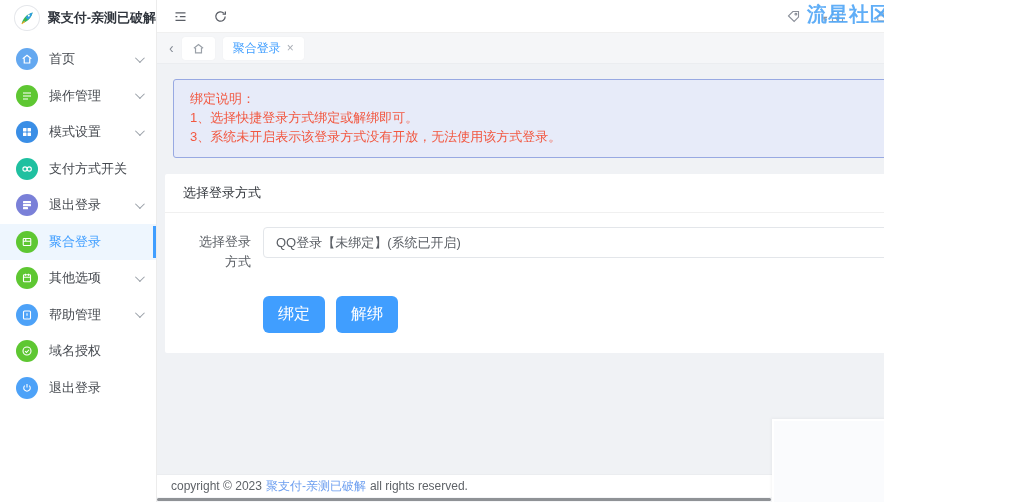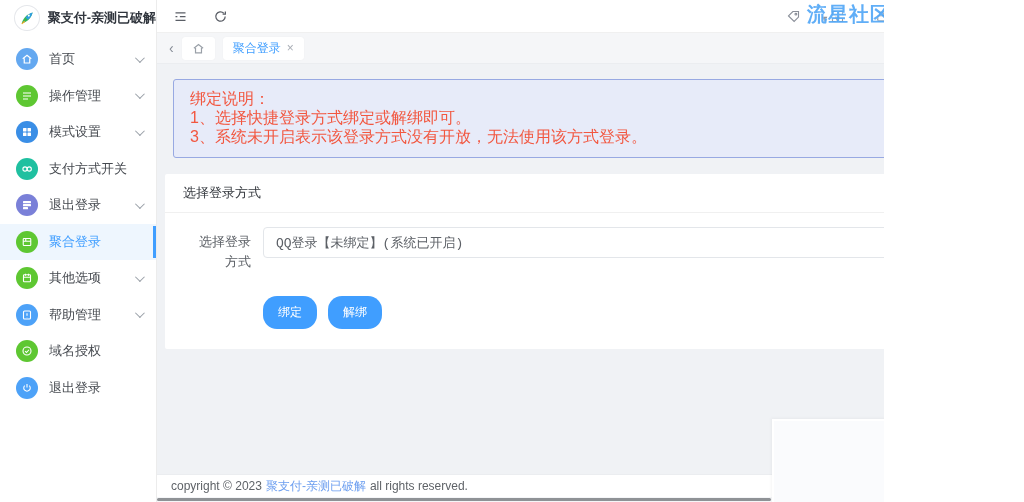--- a/index.html
+++ b/index.html
@@ -43,31 +43,31 @@
   .tab.home svg { width:13px; height:13px; }
   .tab.active { color:#409eff; gap:6px; }
   .tab .close { color:#a8adb5; font-size:12px; }
   .tabbar .spacer { flex:1; }
   .tab-drop { width:24px; height:23px; background:#fff; border-radius:3px; display:flex; align-items:center; justify-content:center; cursor:pointer; }
   .tab-drop .v, .chev-d { width:7px; height:7px; border-right:1.5px solid #8d939c; border-bottom:1.5px solid #8d939c; transform:rotate(45deg) translateY(-2px); }
 
   .content { flex:1; position:relative; background:#f0f2f5; }
 
   .alert { margin:15px 18px 0 16px; background:#e7ebf9; border:1px solid #98a9e2; border-radius:3px; padding:9px 16px 11px; }
-  .alert p { font-size:16px; line-height:19px; color:#f25740; }
+  .alert p { font-size:13px; line-height:19px; color:#f25740; }
 
   .card { margin:16px 14px 0 8px; background:#fff; border-radius:2px; padding-bottom:20px; }
   .card-head { padding:10px 18px; border-bottom:1px solid #f0f0f0; font-size:13px; color:#33373d; }
   .form-row { display:flex; align-items:flex-start; padding:14px 7px 0 22px; }
   .form-label { width:64px; font-size:13px; color:#5c6066; text-align:right; line-height:20px; padding-top:5px; }
   .select { flex:1; margin-left:12px; height:31px; background:#fff; border:1px solid #e3e6ea; border-radius:4px; display:flex; align-items:center; padding:0 12px; cursor:pointer; }
-  .select .value { font-size:13px; color:#5c6066; flex:1;font-family:Liberation Mono, monospace; }
+  .select .value { font-size:13px; color:#5c6066; flex:1; }
   .select .caret { width:0; height:0; border-left:5px solid transparent; border-right:5px solid transparent; border-top:6px solid #b9bdc3; }
   .btn-row { display:flex; gap:11px; margin:24px 0 0 98px; }
-  .btn { background:#409eff; color:#fff; border:none; border-radius:14px; font-size:12px; padding:8px 15px; cursor:pointer; font-family:inherit; }
+  .btn { background:#409eff; color:#fff; border:none; border-radius:6px; font-size:16px; padding:8px 15px; cursor:pointer; font-family:inherit; }
 
   .footer { height:23px; background:#fff; border-top:1px solid #ebedf0; display:flex; align-items:center; padding-left:14px; font-size:12px; color:#5f6368; }
   .footer a { color:#6d9ff0; text-decoration:none; margin:0 4px; }
   .hscroll { height:5px; background:#f5f6f8; position:relative; }
   .hscroll .thumb { position:absolute; left:0; top:1px; height:3px; width:614px; background:#8f9296; border-radius:2px; }
 
   .overlay-box { position:absolute; right:0; bottom:0; width:252px; height:83px; background:#fafbfd; border-top:2px solid #fff; border-left:2px solid #fff; box-shadow:-1px -1px 3px rgba(0,0,0,.04); z-index:8; }
 
   .watermark { position:absolute; top:1px; right:-7px; font-size:20px; font-weight:bold; color:#53a8f7; letter-spacing:1px; z-index:9; opacity:.92; text-shadow:0 0 1px #fff; }
   .user-caret { position:absolute; top:14px; right:38px; color:#8d9199; font-size:9px; letter-spacing:4px; z-index:4; text-shadow:0 1px 0 #fff; }

